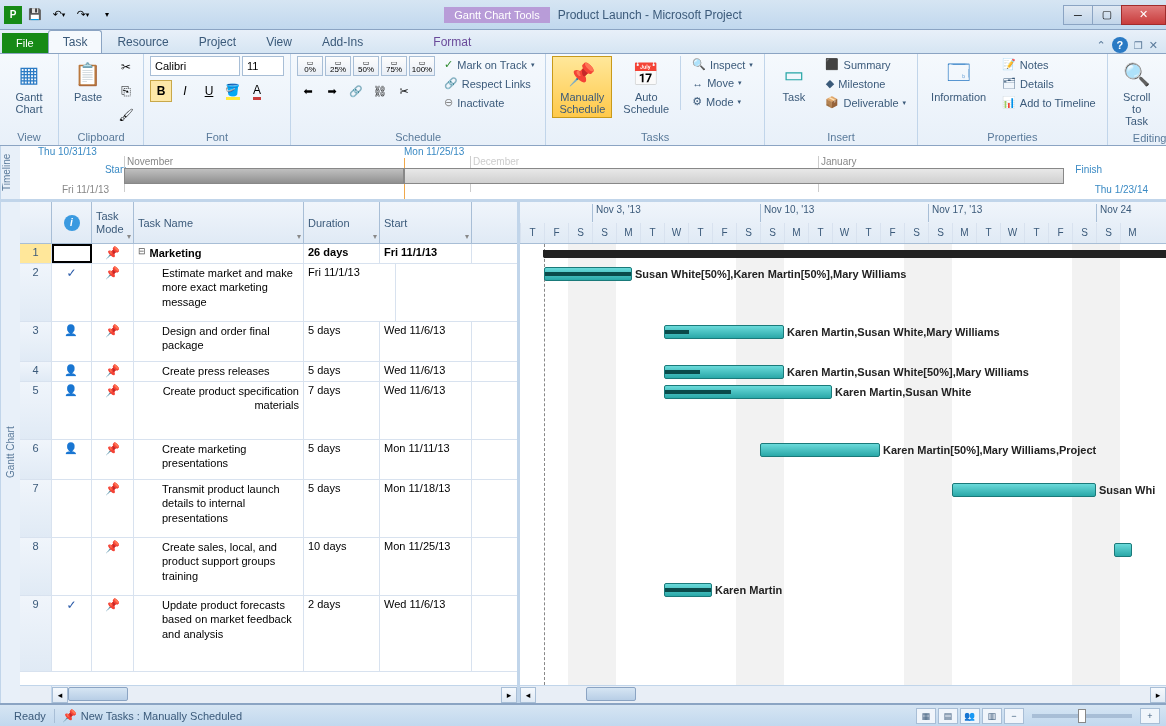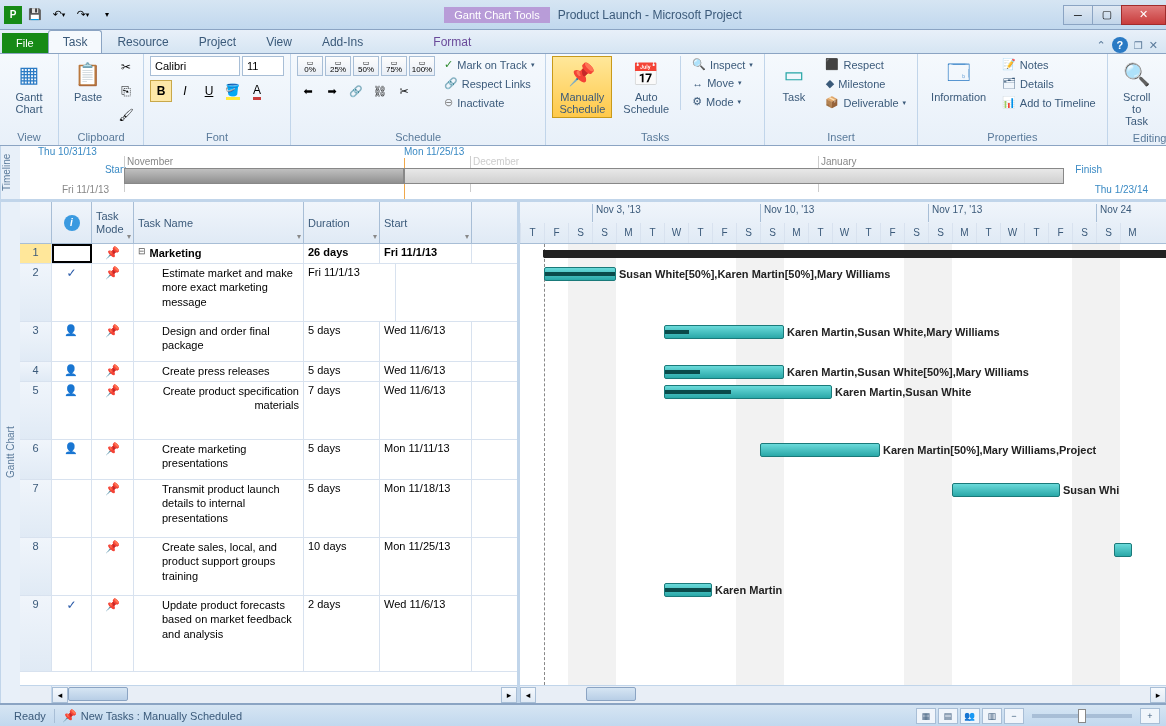--- a/index.html
+++ b/index.html
@@ -315,21 +315,21 @@
 
   <div class="group">
     <div class="group-body">
       <div class="big-btn">
         <div class="big-icon" style="color:#2aa8a8;">▭</div>
         <div class="btn-label">Task</div>
       </div>
       <div class="small-btns">
         <div class="small-btn">
             <span>⬛</span>
-            <span>Respect</span>
+            <span>Summary</span>
           </div>
         <div class="small-btn">
             <span>◆</span>
             <span>Milestone</span>
           </div>
         <div class="small-btn">
             <span>📦</span>
             <span>Deliverable</span> 
             <span style="font-size:7px;">▾</span>
           </div>
@@ -629,40 +629,40 @@
         <div class="weekend" style="left: 48px;"></div>
         <div class="weekend" style="left: 72px;"></div>
         <div class="weekend" style="left: 216px;"></div>
         <div class="weekend" style="left: 240px;"></div>
         <div class="weekend" style="left: 384px;"></div>
         <div class="weekend" style="left: 408px;"></div>
         <div class="weekend" style="left: 552px;"></div>
         <div class="weekend" style="left: 576px;"></div>
         <div class="today-line" style="left: 24px;"></div>
         <div class="summary-bar" style="left: 24px; width: 800px; top: 6px;"></div>
-        <div class="task-bar" style="left: 24px; width: 72px; top: 23px;">
+        <div class="task-bar" style="left: 24px; width: 88px; top: 23px;">
           <div class="prog" style="width: 100%;"></div>
           <div class="bar-label">Susan White[50%],Karen Martin[50%],Mary Williams</div>
         </div>
         <div class="task-bar" style="left: 144px; width: 120px; top: 81px;">
           <div class="prog" style="width: 20%;"></div>
           <div class="bar-label">Karen Martin,Susan White,Mary Williams</div>
         </div>
         <div class="task-bar" style="left: 144px; width: 120px; top: 121px;">
           <div class="prog" style="width: 30%;"></div>
           <div class="bar-label">Karen Martin,Susan White[50%],Mary Williams</div>
         </div>
         <div class="task-bar" style="left: 144px; width: 168px; top: 141px;">
           <div class="prog" style="width: 40%;"></div>
           <div class="bar-label">Karen Martin,Susan White</div>
         </div>
         <div class="task-bar" style="left: 240px; width: 120px; top: 199px;">
           <div class="bar-label">Karen Martin[50%],Mary Williams,Project</div>
         </div>
-        <div class="task-bar" style="left: 432px; width: 108px; top: 239px;">
+        <div class="task-bar" style="left: 432px; width: 144px; top: 239px;">
           <div class="bar-label">Susan Whi</div>
         </div>
         <div class="task-bar" style="left: 594px; width: 18px; top: 299px;"></div>
         <div class="task-bar" style="left: 144px; width: 48px; top: 339px;">
           <div class="prog" style="width: 100%;"></div>
           <div class="bar-label">Karen Martin</div>
         </div>
       </div>
     <div class="gantt-scroll">
       <div class="sb-arrow">◂</div>

